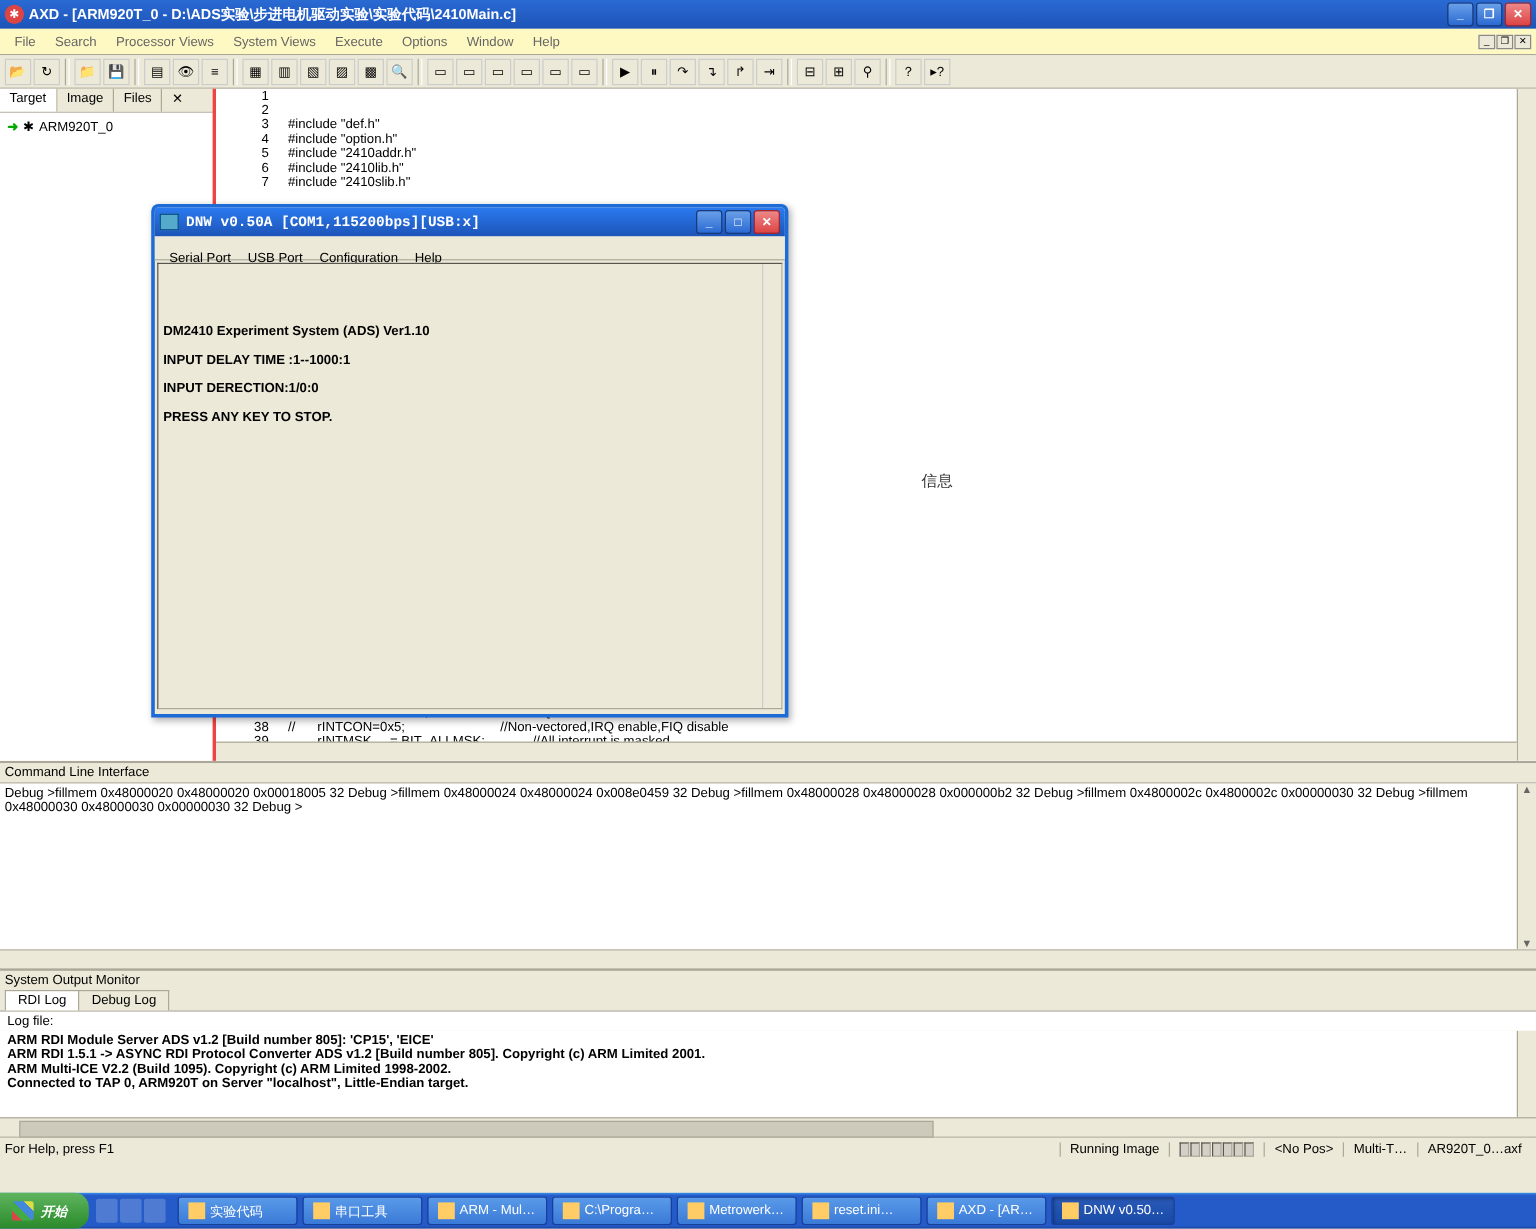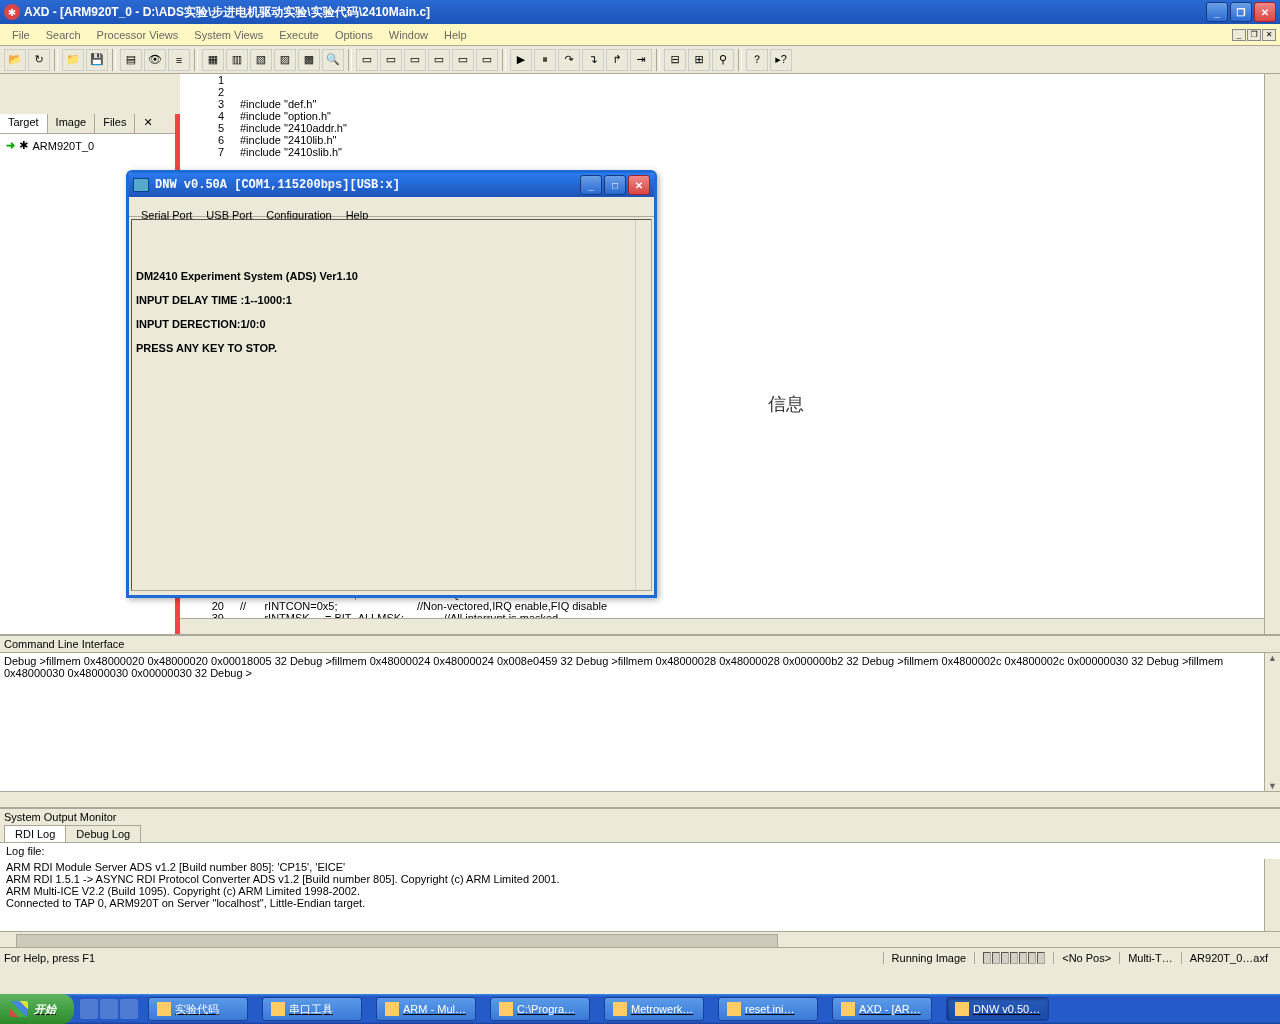--- a/index.html
+++ b/index.html
@@ -16,21 +16,21 @@
 .inner-win-btn { width:14px; height:12px; background:#ece9d8; border:1px solid #888; font-size:8px; display:flex; align-items:center; justify-content:center; }
 
 .axd-menubar { height:22px; background:#fef9c3; display:flex; align-items:center; padding:0 4px; border-bottom:1px solid #aca899; }
 .axd-menubar span { padding:2px 8px; color:#666; cursor:pointer; }
 
 .axd-toolbar { height:28px; background:#ece9d8; border-bottom:1px solid #aca899; display:flex; align-items:center; padding:2px 4px; gap:2px; }
 .tb-btn { width:22px; height:22px; border:1px solid #ccc; background:#ece9d8; display:flex; align-items:center; justify-content:center; font-size:11px; cursor:pointer; }
 .tb-sep { width:4px; height:22px; border-left:1px solid #aca899; border-right:1px solid #fff; margin:0 2px; }
 
 .axd-body { display:flex; height:560px; }
-.axd-left { width:180px; border-right:5px solid #ef4444; background:#ece9d8;margin-top:40px; }
+.axd-left { width:180px; border-right:3px solid #ef4444; background:#ece9d8; }
 .axd-left-tabs { height:20px; display:flex; border-bottom:1px solid #aca899; }
 .axd-left-tabs span { padding:2px 8px; border-right:1px solid #aca899; background:#ece9d8; cursor:pointer; }
 .axd-left-tabs span.active { background:#fff; }
 .axd-left-tree { padding:4px; background:#fff; height:calc(100% - 20px); }
 .tree-item { display:flex; align-items:center; gap:4px; padding:1px 2px; }
 .tree-item .node { color:#0a0; font-weight:bold; }
 
 .axd-code { flex:1; background:#fff; font-family:"Courier New",monospace; font-size:12px; overflow:hidden; position:relative; }
 .code-line { display:flex; }
 .code-ln { width:60px; text-align:right; padding-right:16px; color:#000; }
@@ -57,44 +57,44 @@
 .cli-body .scroll-r::after { content:"▼"; position:absolute; bottom:0; left:3px; font-size:9px; color:#666; }
 .cli-scroll-b { height:16px; background:#ece9d8; border-top:1px solid #aca899; }
 
 
 .som-panel { border-top:2px solid #aca899; }
 .som-title { padding:2px 4px; }
 .som-tabs { display:flex; padding:0 4px; }
 .som-tabs span { padding:2px 10px; border:1px solid #aca899; border-bottom:none; background:#ece9d8; cursor:pointer; margin-right:-1px; }
 .som-tabs span.active { background:#fff; }
 .som-label { padding:2px 6px; background:#fff; border-top:1px solid #aca899; }
-.som-body { height:72px; background:#fff; padding:2px 6px; font-size:11px; position:relative; }
+.som-body { height:72px; background:#fff; padding:2px 6px; font-size:11px; position:relative;font-weight:bold; }
 .som-body .scroll-r { position:absolute; right:0; top:0; width:16px; height:100%; background:#ece9d8; border-left:1px solid #aca899; }
 .som-scroll-b { height:16px; background:#ece9d8; border-top:1px solid #aca899; position:relative; }
 .som-scroll-b::before { content:""; position:absolute; left:16px; top:2px; width:760px; height:12px; background:#cdcabb; border:1px solid #aca899; }
 
 
 .statusbar { height:20px; border-top:1px solid #aca899; display:flex; align-items:center; padding:0 4px; background:#ece9d8; }
 .statusbar .cell { padding:0 8px; border-left:1px solid #aca899; }
 .statusbar .spacer { flex:1; }
 .prog-cells { display:flex; gap:1px; }
 .prog-cells i { width:8px; height:12px; background:#d4d0c8; border:1px inset #aca899; }
 
 
-.taskbar { position:absolute; bottom:0; left:0; right:0; height:30px; background:linear-gradient(#3a8ee8,#245bc8 8%,#245bc8 92%,#1a3f9a); display:flex; align-items:center;text-decoration:underline; }
+.taskbar { position:absolute; bottom:0; left:0; right:0; height:30px; background:linear-gradient(#3a8ee8,#245bc8 8%,#245bc8 92%,#1a3f9a); display:flex; align-items:center; }
 .start-btn { height:30px; padding:0 18px 0 10px; background:linear-gradient(#5fb45f,#2a8a2a); border-radius:0 12px 12px 0; display:flex; align-items:center; color:#fff; font-weight:bold; font-size:14px; cursor:pointer; font-style:italic; }
 .start-btn .flag { width:18px; height:16px; background:#fff; margin-right:6px; border-radius:2px; background:linear-gradient(45deg,#d44 25%,#4a4 25% 50%,#48d 50% 75%,#dd4 75%); }
 .ql { display:flex; gap:2px; padding:0 6px; }
 .ql i { width:18px; height:20px; background:rgba(255,255,255,.2); border-radius:2px; cursor:pointer; }
-.task-btns { display:flex; gap:14px; flex:1; padding:0 4px; overflow:hidden; }
+.task-btns { display:flex; gap:4px; flex:1; padding:0 4px; overflow:hidden; }
 .task-btn { height:24px; padding:0 8px; background:linear-gradient(#5a9ae8,#3a7ad8); border:1px solid #1a3f9a; border-radius:3px; display:flex; align-items:center; color:#fff; cursor:pointer; min-width:100px; max-width:130px; overflow:hidden; white-space:nowrap; font-size:11px; }
 .task-btn.active { background:linear-gradient(#2a5ab8,#1a4aa8); box-shadow:inset 1px 1px 3px rgba(0,0,0,.4); }
 .task-btn i { width:14px; height:14px; background:#fc6; margin-right:4px; flex-shrink:0; }
 
-.side-text { position:absolute; left:768px; top:392px; font-size:18px; color:#333; }
+.side-text { position:absolute; left:768px; top:392px; font-size:13px; color:#333; }
 </style>
 </head>
 <body>
 
 <div class="axd-titlebar">
   <span class="icon">✱</span>
   <span class="title">AXD - [ARM920T_0 - D:\ADS实验\步进电机驱动实验\实验代码\2410Main.c]</span>
   <div class="win-btns">
     <div class="win-btn">_</div>
     <div class="win-btn">❐</div>
@@ -205,21 +205,21 @@
           <span class="code-txt">#include "2410slib.h"</span>
         </div>
       </div>
     <div style="height:430px"></div>
     <div id="code-bot">
         <div class="code-line">
           <span class="code-ln">37</span>
           <span class="code-txt">        rINTMOD     = 0x0;                    //All-IRQ mode</span>
         </div>
         <div class="code-line">
-          <span class="code-ln">20</span>
+          <span class="code-ln">38</span>
           <span class="code-txt">//      rINTCON=0x5;                          //Non-vectored,IRQ enable,FIQ disable</span>
         </div>
         <div class="code-line">
           <span class="code-ln">39</span>
           <span class="code-txt">        rINTMSK     = BIT_ALLMSK;             //All interrupt is masked.</span>
         </div>
       </div>
     <div class="code-scroll-r"></div>
     <div class="code-scroll-b"></div>
   </div>

